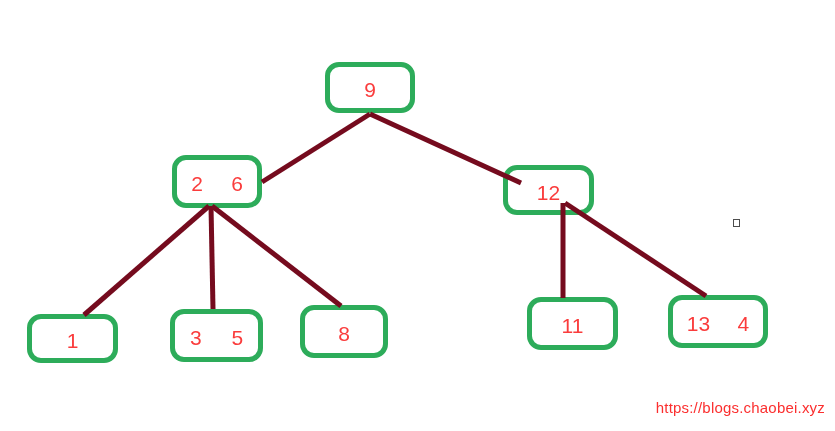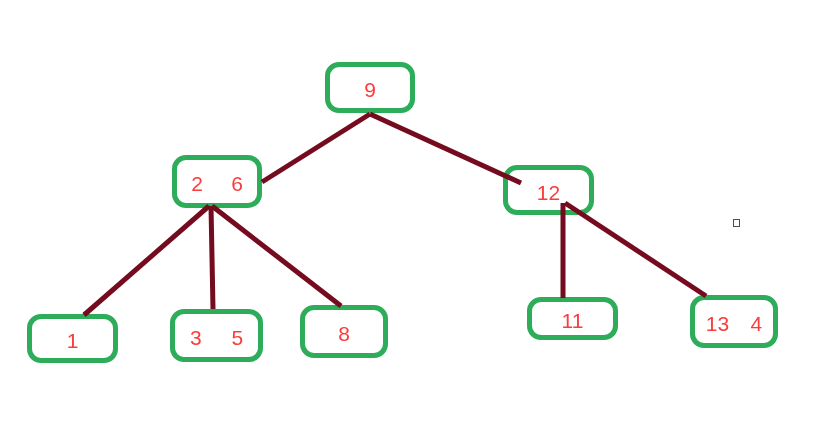--- a/index.html
+++ b/index.html
@@ -74,31 +74,32 @@
       <div class="node" style="left: 27px; top: 314px; width: 91px; height: 49px;">
         <span class="key">1</span>
       </div>
       <div class="node" style="left: 170px; top: 309px; width: 93px; height: 53px;">
         <span class="key">3</span>
         <span class="key">5</span>
       </div>
       <div class="node" style="left: 300px; top: 305px; width: 88px; height: 53px;">
         <span class="key">8</span>
       </div>
-      <div class="node" style="left: 527px; top: 297px; width: 91px; height: 43px;">
+      <div class="node" style="left: 527px; top: 297px; width: 91px; height: 53px;">
         <span class="key">11</span>
       </div>
-      <div class="node" style="left: 668px; top: 295px; width: 88px; height: 53px; margin-left: 22px;">
+      <div class="node" style="left: 668px; top: 295px; width: 100px; height: 53px;">
         <span class="key">13</span>
         <span class="key">4</span>
       </div>
     </div>
   <svg id="edges-svg" width="835" height="431" viewBox="0 0 835 431">
       <line x1="370" y1="114" x2="262" y2="182" stroke="#750b1e" stroke-width="5" stroke-linecap="butt"></line>
       <line x1="370" y1="114" x2="521" y2="183" stroke="#750b1e" stroke-width="5" stroke-linecap="butt"></line>
       <line x1="209" y1="206" x2="84" y2="315" stroke="#750b1e" stroke-width="5" stroke-linecap="butt"></line>
       <line x1="211" y1="206" x2="213" y2="309" stroke="#750b1e" stroke-width="5" stroke-linecap="butt"></line>
       <line x1="212" y1="206" x2="341" y2="306" stroke="#750b1e" stroke-width="5" stroke-linecap="butt"></line>
       <line x1="563" y1="203" x2="563" y2="298" stroke="#750b1e" stroke-width="5" stroke-linecap="butt"></line>
       <line x1="565" y1="203" x2="706" y2="296" stroke="#750b1e" stroke-width="5" stroke-linecap="butt"></line>
     </svg>
   <div class="artifact-square"></div>
+  <div class="watermark">https://blogs.chaobei.xyz</div>
 </div>
 
 </body></html>

